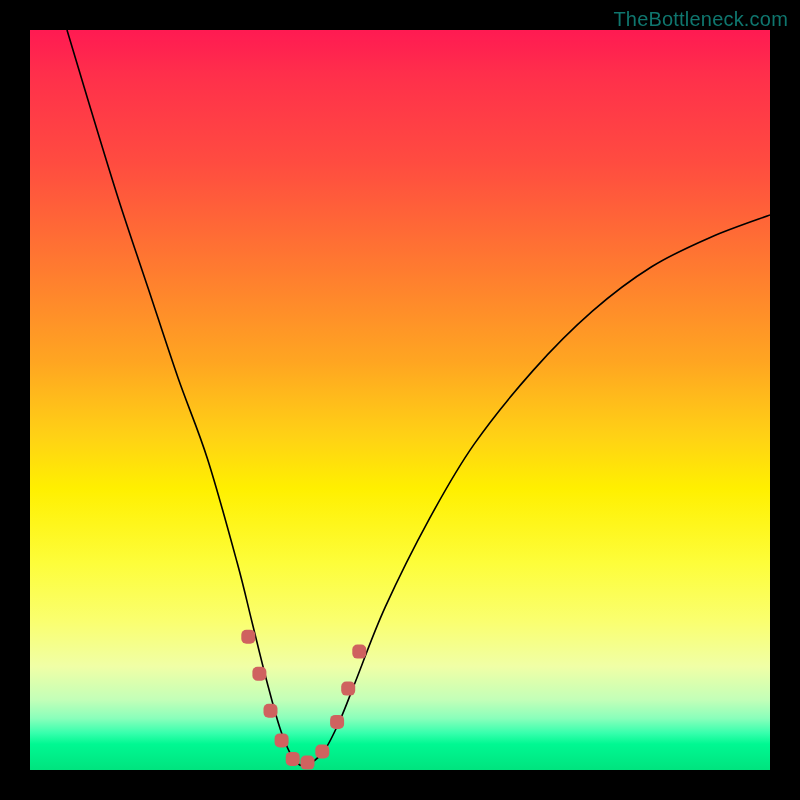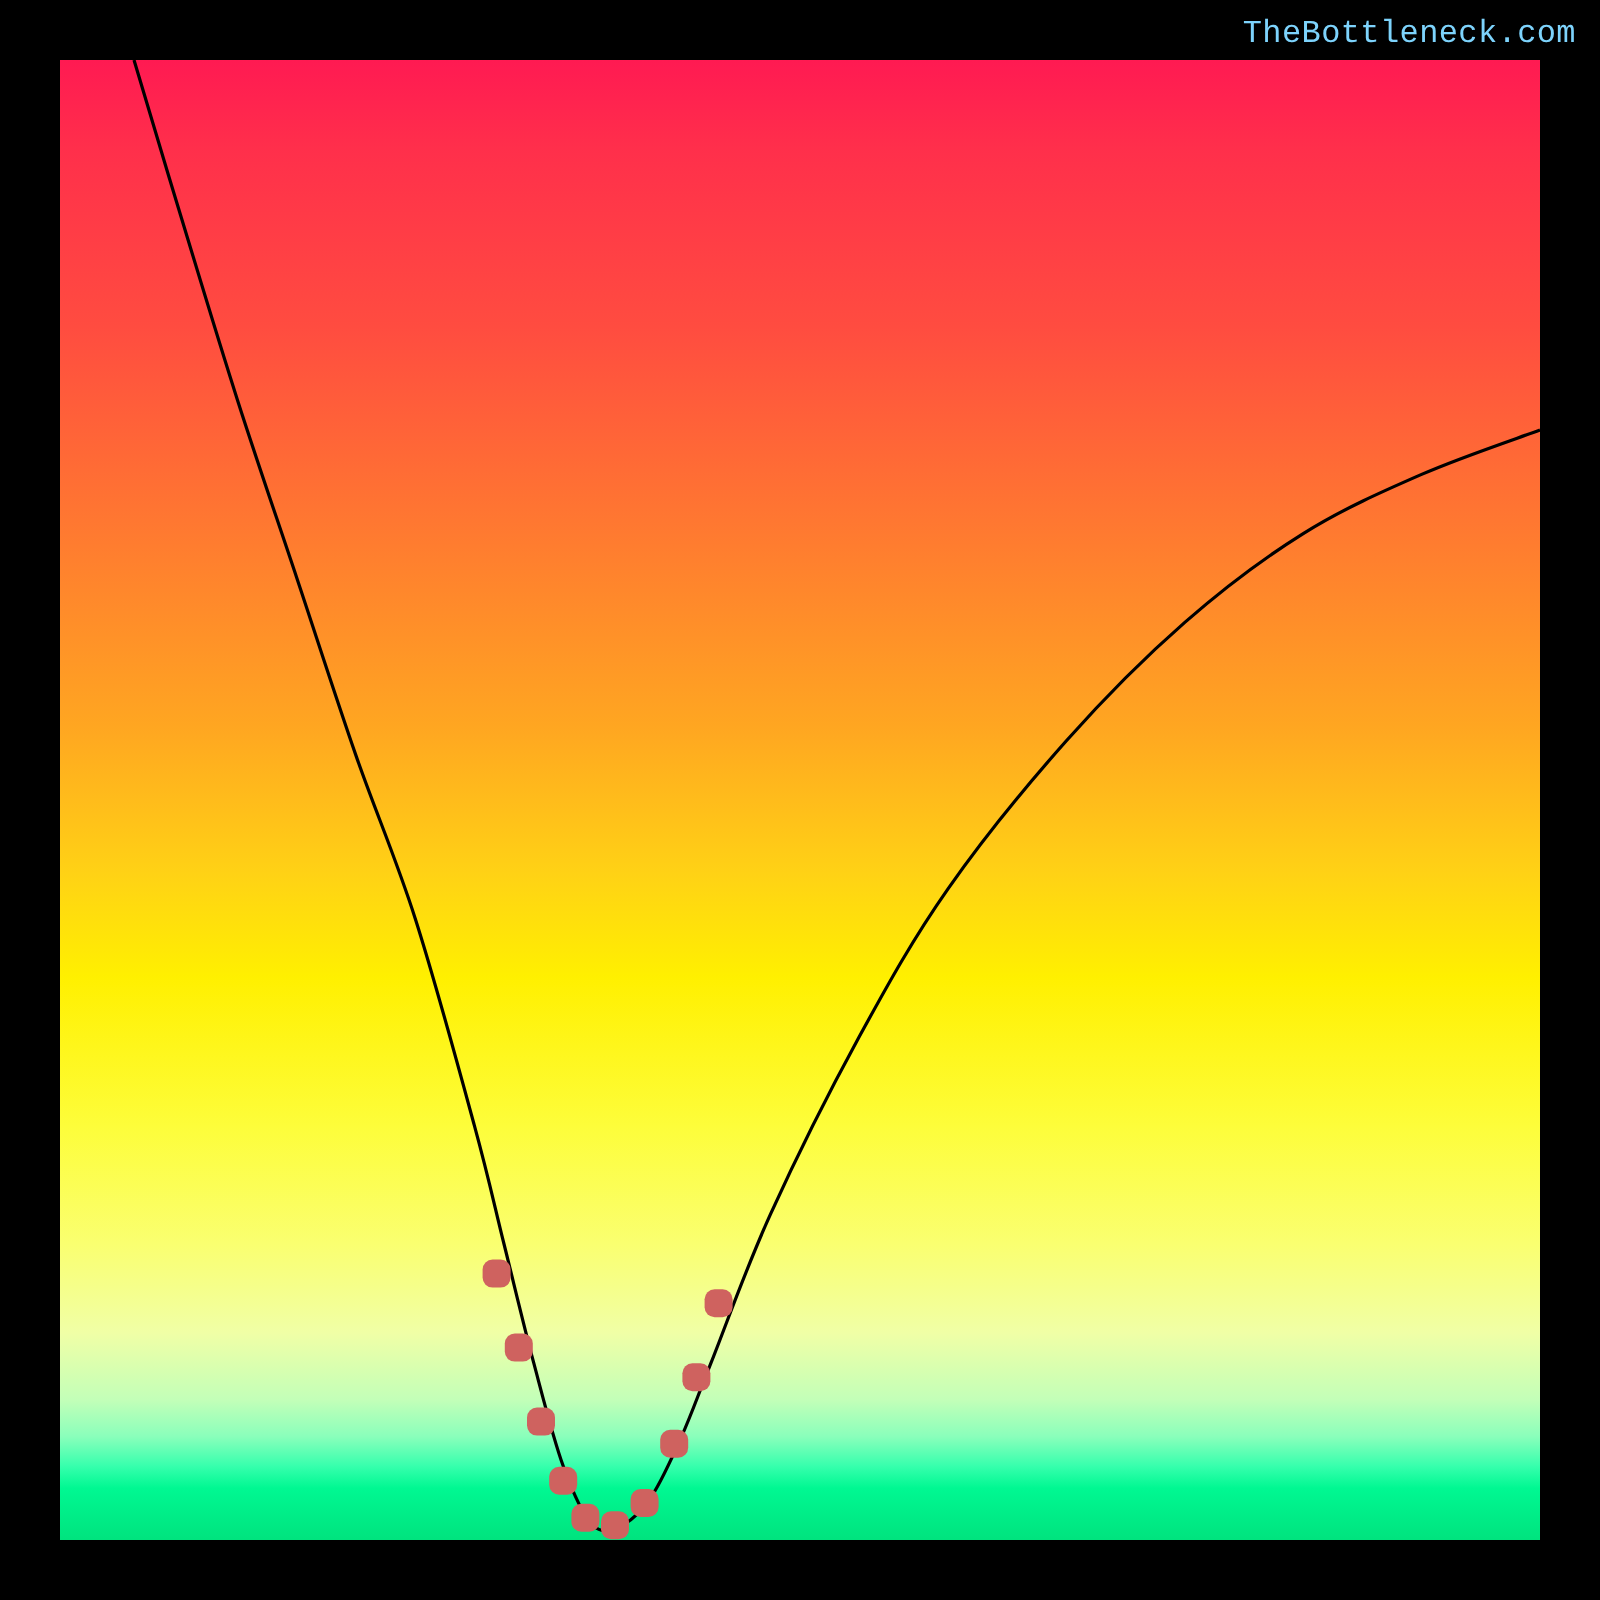--- a/index.html
+++ b/index.html
@@ -45,23 +45,23 @@
     inset: 0;
     width: 100%;
     height: 100%;
   }
   .curve-path { fill: none; stroke: #000; stroke-width: 1.6; }
   .marker { fill: #cf625f; }
   .watermark {
     position: absolute;
     top: 8px;
     right: 12px;
-    font-family: Liberation Mono, monospace;
-    font-size: 16px;
-    color: #7dd3fc;
+    font-family: Liberation Sans, sans-serif;
+    font-size: 20px;
+    color: #0f766e;
     letter-spacing: 0.2px;
     user-select: none;
   }
 </style>
 </head>
 <body>
 
 <div class="frame">
   <div class="watermark">TheBottleneck.com</div>
 

